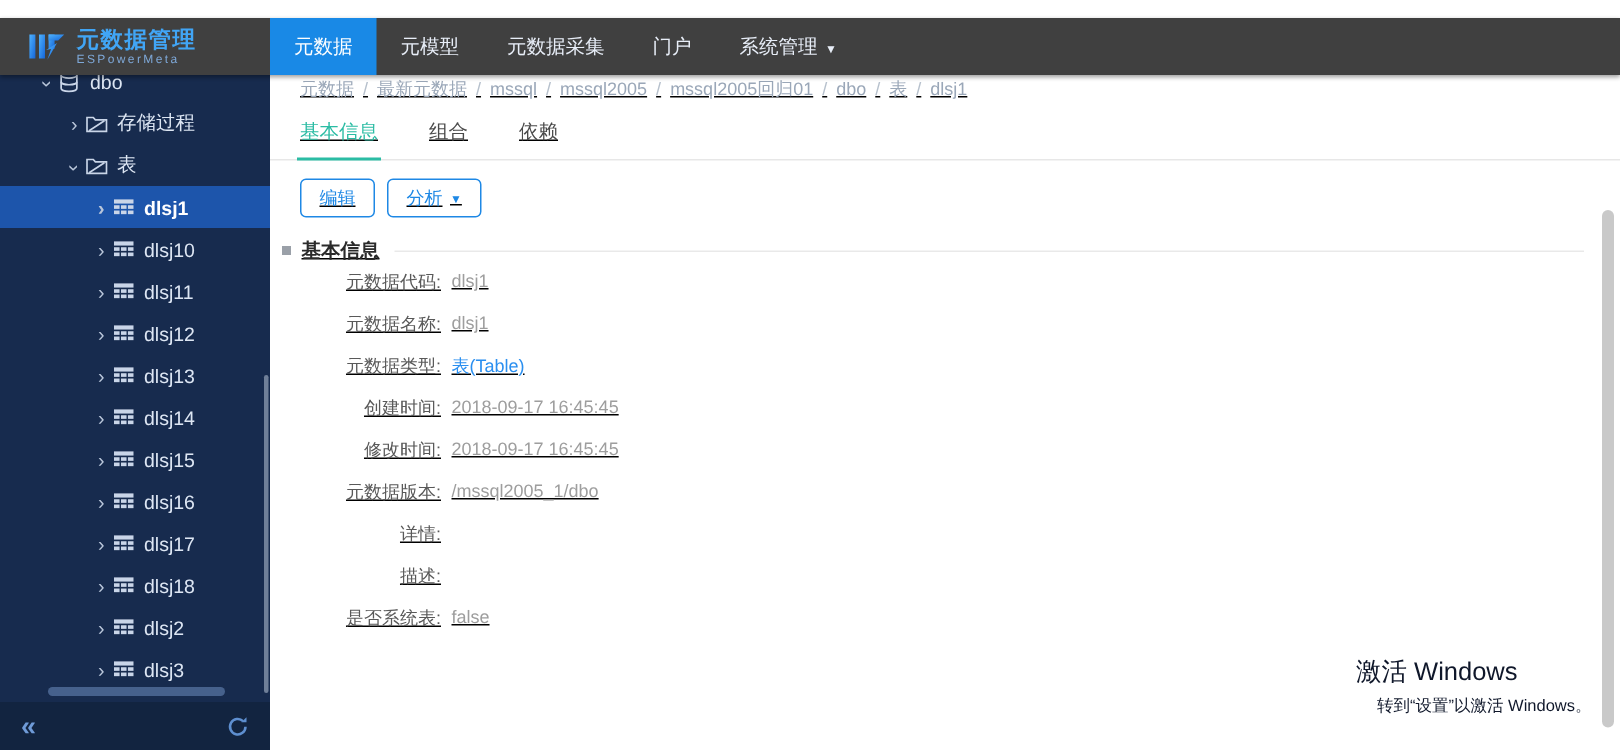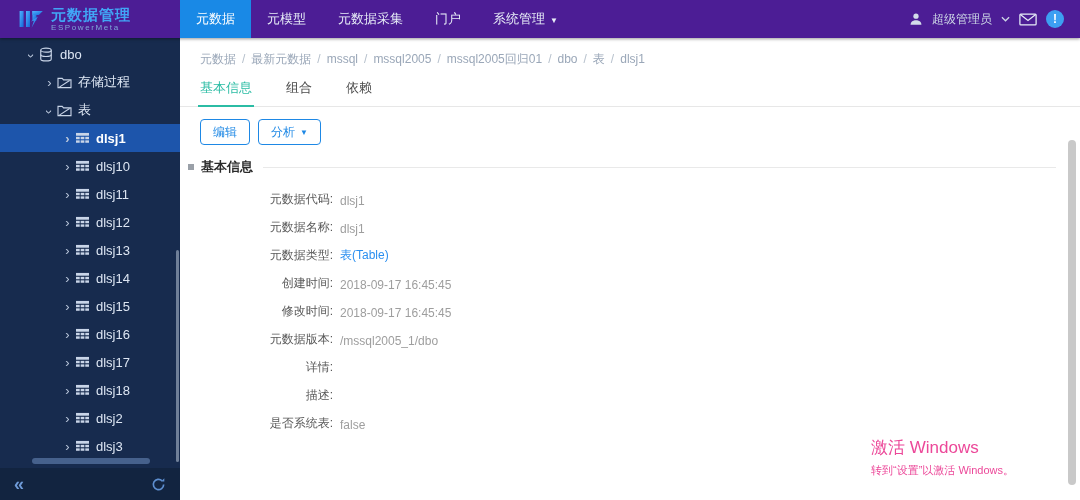--- a/index.html
+++ b/index.html
@@ -1,21 +1,21 @@
 <!DOCTYPE html>
 <html><head>
 <meta charset="utf-8">
 <style>
   * { margin:0; padding:0; box-sizing:border-box; }
   html,body { width:1080px; height:500px; overflow:hidden;
     font-family:"Liberation Sans","DejaVu Sans",sans-serif; background:#fff; }
   .app { position:relative; width:1080px; height:500px; background:#fff; overflow:hidden; }
 
   
-  .topbar { position:absolute; top:0; left:0; width:1080px; height:38px; background:#4c1d95;
+  .topbar { position:absolute; top:12px; left:0; width:1080px; height:38px; background:#404040;
     display:flex; align-items:stretch; z-index:5; box-shadow:0 1px 3px rgba(0,0,0,.4); }
   .brand { width:180px; min-width:180px; display:flex; align-items:center; gap:7px; padding-left:16px; }
   .brand-text { display:flex; flex-direction:column; line-height:1; }
   .brand-title { color:#41a5f5; font-size:15px; font-weight:bold; letter-spacing:1px; }
   .brand-subtitle { color:#7ea8d8; font-size:8px; letter-spacing:1.6px; margin-top:2px; }
   .topnav { display:flex; }
   .nav-item { line-height:38px; padding:0 16px; color:#e8eef8; font-size:13px; cursor:pointer; white-space:nowrap; }
   .nav-item.active { background:#1989e6; color:#fff; }
   .nav-caret { font-size:8px; margin-left:5px; color:#e8eef8; }
   .userbox { margin-left:auto; display:flex; align-items:center; gap:9px; padding-right:16px; }
@@ -34,45 +34,45 @@
   .tree-icon { width:21px; min-width:21px; display:inline-flex; align-items:center; }
   .h-scrollbar { position:absolute; left:32px; bottom:36px; width:118px; height:6px; border-radius:3px;
     background:#46618c; cursor:pointer; }
   .v-scrollbar { position:absolute; right:1px; top:212px; width:3px; height:212px; border-radius:2px;
     background:rgba(220,230,245,.45); cursor:pointer; }
   .sidebar-footer { position:absolute; bottom:0; left:0; width:180px; height:32px; background:#122440;
     display:flex; align-items:center; justify-content:space-between; padding:0 14px; }
   .collapse-icon { color:#6f9bd8; font-size:18px; font-weight:bold; cursor:pointer; line-height:1; }
 
   
-  .content { position:absolute; left:180px; top:38px; width:900px; height:462px; background:#fff; overflow:hidden; }
+  .content { position:absolute; left:180px; top:38px; width:900px; height:462px; background:#fff; overflow:hidden;text-decoration:underline; }
   .breadcrumb { padding:13px 0 0 20px; font-size:12px; color:#9aa7b8; }
   .crumb { cursor:pointer; }
   .crumb-sep { margin:0 6px; color:#b6c0cc; }
   .tabs { display:flex; gap:34px; padding-left:20px; margin-top:11px; border-bottom:1px solid #e7e7e7; }
   .tab { font-size:13px; color:#4a4a4a; padding-bottom:9px; position:relative; cursor:pointer; }
   .tab.active { color:#2bbca4; }
   .tab.active::after { content:""; position:absolute; left:-2px; right:-2px; bottom:-1px; height:2px; background:#2bbca4; }
   .toolbar { margin:12px 0 0 20px; display:flex; gap:8px; }
   .btn { height:26px; padding:0 12px; border:1px solid #1e88e5; background:#fff; color:#1e88e5;
     border-radius:4px; font-size:12px; display:inline-flex; align-items:center; gap:5px; cursor:pointer;
     font-family:inherit; }
   .btn .caret { font-size:8px; }
   .section-header { display:flex; align-items:center; margin:13px 24px 4px 8px; }
   .bullet { width:6px; height:6px; background:#9aa0a8; margin-right:7px; }
   .section-title { font-size:13px; font-weight:bold; color:#2b2b2b; white-space:nowrap; }
   .section-line { flex:1; height:1px; background:#e9e9e9; margin-left:10px; }
-  .field-row { height:28px; display:flex; align-items:flex-end; font-size:12px;margin-left:39px; }
+  .field-row { height:28px; display:flex; align-items:flex-start; font-size:12px; }
   .field-label { width:114px; min-width:114px; text-align:right; color:#595959; }
   .field-value { margin-left:7px; color:#9e9e9e; }
   .field-value.link { color:#2a8ff0; cursor:pointer; }
 
-  .watermark { position:absolute; left:691px; top:398px; color:#ec4899; }
+  .watermark { position:absolute; left:724px; top:398px; color:#0f172a; }
   .watermark-line1 { font-size:17px; }
-  .watermark-line2 { font-size:11px; margin-top:4px; }
+  .watermark-line2 { font-size:11px; margin-top:4px;margin-left:14px; }
   .main-scrollbar { position:absolute; right:4px; top:102px; width:8px; height:345px; border-radius:4px;
     background:#c9c9c9; cursor:pointer; }
 </style>
 </head>
 <body>
 
 <div class="app">
 
   <header class="topbar">
     <div class="brand">
@@ -96,41 +96,20 @@
         <div class="brand-subtitle">ESPowerMeta</div>
       </div>
     </div>
     <nav class="topnav" id="topnav">
         <div class="nav-item active">元数据</div>
         <div class="nav-item">元模型</div>
         <div class="nav-item">元数据采集</div>
         <div class="nav-item">门户</div>
         <div class="nav-item">系统管理<span class="nav-caret">▼</span></div>
       </nav>
-    <div class="userbox">
-      <span style="display:inline-flex;">
-        <svg width="14" height="14" viewBox="0 0 16 16" fill="#d3dcea">
-          <circle cx="8" cy="4.8" r="3"></circle>
-            <path d="M1.8 14.5c0-3.4 2.8-5.1 6.2-5.1s6.2 1.7 6.2 5.1z"></path>
-        </svg>
-      </span>
-      <span class="user-name">超级管理员</span>
-      <span style="display:inline-flex;cursor:pointer;">
-        <svg width="9" height="6" viewBox="0 0 10 6">
-            <path d="M1 1l4 4 4-4" stroke="#cdd7e6" fill="none" stroke-width="1.4"></path>
-          </svg>
-      </span>
-      <span style="display:inline-flex;cursor:pointer;">
-        <svg width="18" height="13" viewBox="0 0 20 14" fill="none" stroke="#e6edf8" stroke-width="1.4">
-          <rect x="1" y="1" width="18" height="12" rx="1"></rect>
-            <path d="M1.5 1.5L10 8l8.5-6.5"></path>
-        </svg>
-      </span>
-      <span class="notif">!</span>
-    </div>
   </header>
 
   <aside class="sidebar">
     <div class="tree" id="tree">
         <div class="tree-row" style="padding-left: 24px;">
           <span class="expander expanded">›</span>
           <span class="tree-icon">
             <svg width="14" height="15" viewBox="0 0 16 17" fill="none" stroke="#c9d5e8" stroke-width="1.3">
               <ellipse cx="8" cy="3.5" rx="6" ry="2.3"></ellipse>
               <path d="M2 3.5v10c0 1.3 2.7 2.3 6 2.3s6-1 6-2.3v-10"></path>

